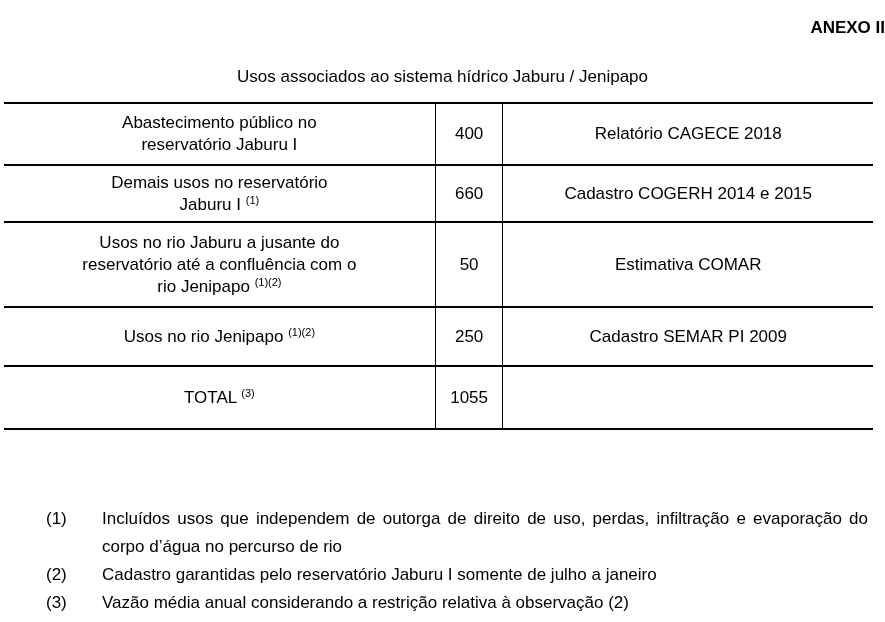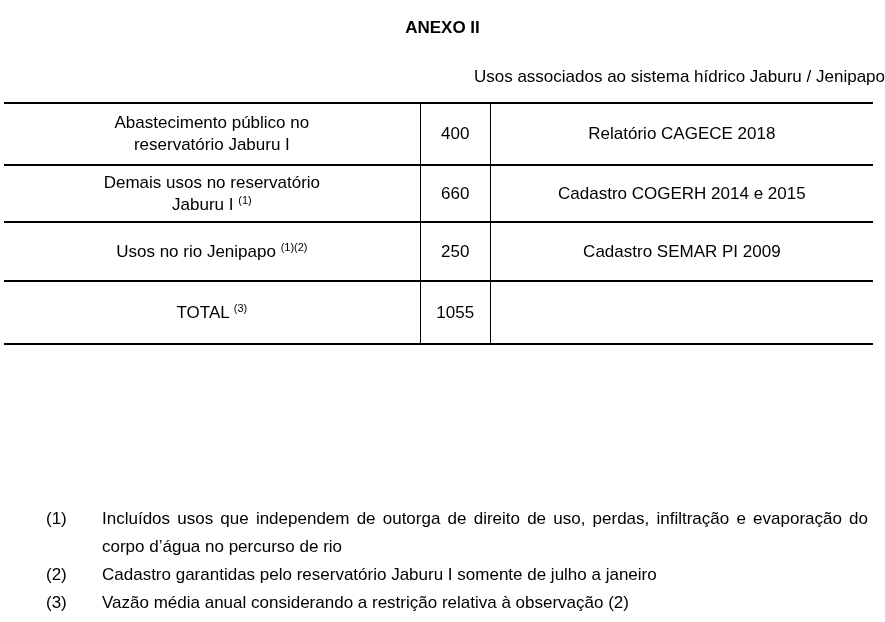--- a/index.html
+++ b/index.html
@@ -1,20 +1,20 @@
 <!DOCTYPE html>
 <html><head>
 <meta charset="utf-8">
 <style>
   html, body { margin:0; padding:0; background:#fff; }
   body { width:885px; height:622px; position:relative; overflow:hidden;
          font-family:"Liberation Sans", sans-serif; color:#000; }
-  .title { position:absolute; top:18px; left:0; width:885px; text-align:center;
+  .title { position:absolute; top:18px; left:0; width:885px; text-align:right;
            font-weight:bold; font-size:17px; }
-  .subtitle { position:absolute; top:67px; left:0; width:885px; text-align:right;
+  .subtitle { position:absolute; top:67px; left:0; width:885px; text-align:center;
               font-size:17px; }
   table.t { position:absolute; top:102px; left:4px; width:869px; border-collapse:collapse;
             font-size:17px; }
   table.t td, table.t th { border-top:2px solid #000; border-bottom:2px solid #000;
             text-align:center; vertical-align:middle; padding:0 4px; font-weight:normal; line-height:22px; }
   table.t td + td, table.t th + th { border-left:1px solid #000; }
   .c1 { width:288px; } .c2 { width:174px; } .c3 { width:auto; }
   .bold { font-weight:bold; }
   sup { font-size:11px; vertical-align:6px; line-height:0; }
   tr.h th { height:59px; }
@@ -43,20 +43,27 @@
     <td class="bold">400</td>
     <td>Relatório CAGECE 2018</td>
   </tr>
   <tr class="r2">
     <td>
           <div style="width:270px;margin:0 auto;text-align:center;"><span>Demais usos no reservatório Jaburu I</span> <sup>(1)</sup></div>
         </td>
     <td class="bold">660</td>
     <td>Cadastro COGERH 2014 e 2015</td>
   </tr>
+  <tr class="r3">
+    <td>
+          <div style="width:290px;margin:0 auto;"><span>Usos no rio Jaburu a jusante do reservatório até a confluência com o rio Jenipapo</span> <sup>(1)(2)</sup></div>
+        </td>
+    <td class="bold">50</td>
+    <td>Estimativa COMAR</td>
+  </tr>
   <tr class="r4">
     <td><span>Usos no rio Jenipapo</span> <sup>(1)(2)</sup></td>
     <td class="bold">250</td>
     <td>Cadastro SEMAR PI 2009</td>
   </tr>
   <tr class="r5">
     <td class="bold"><span>TOTAL</span> <sup style="font-weight:normal">(3)</sup></td>
     <td class="bold">1055</td>
     <td></td>
   </tr>

